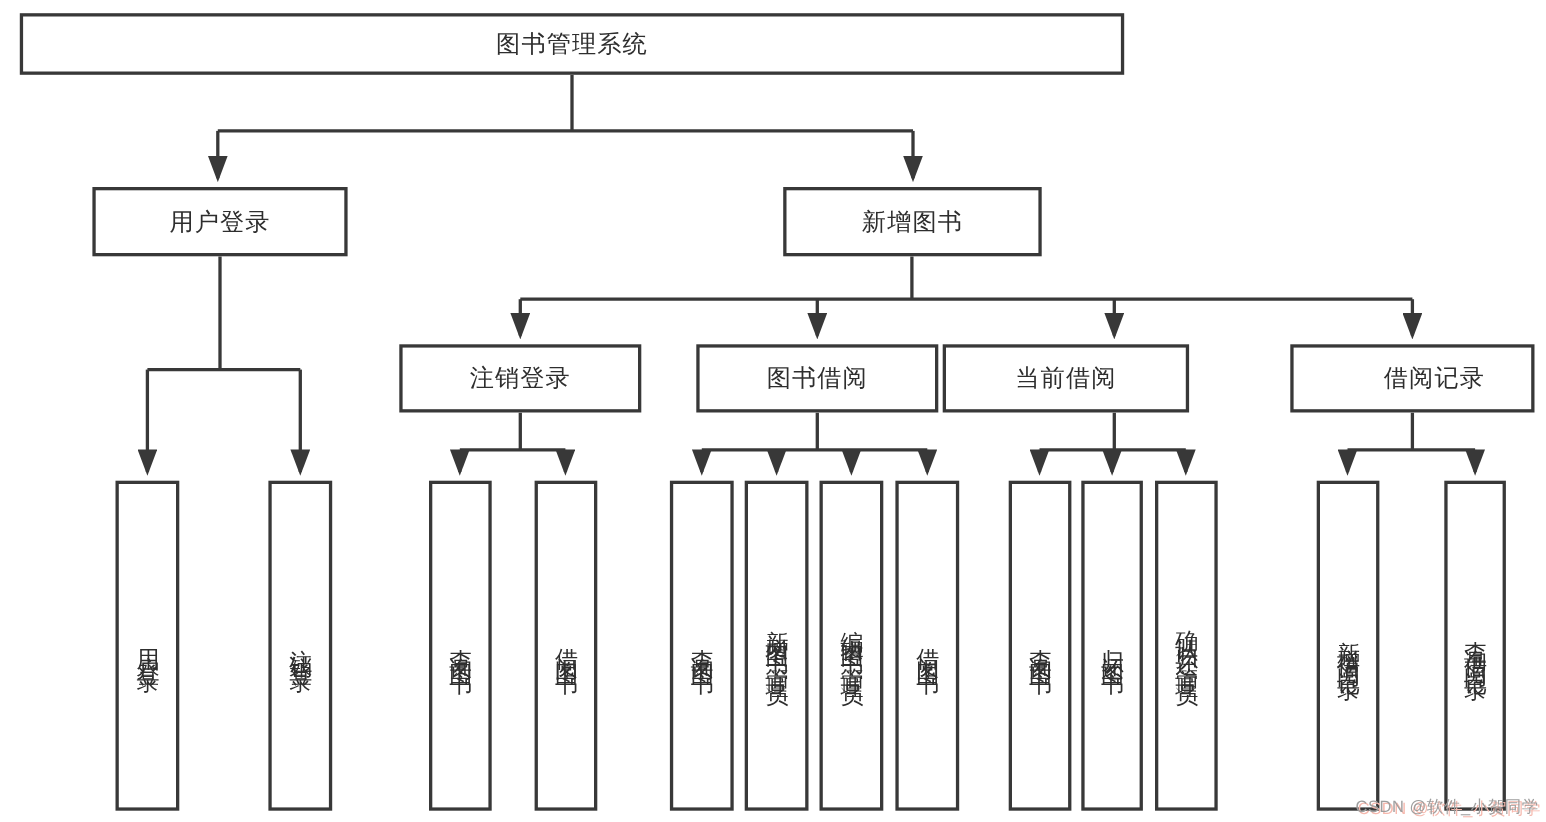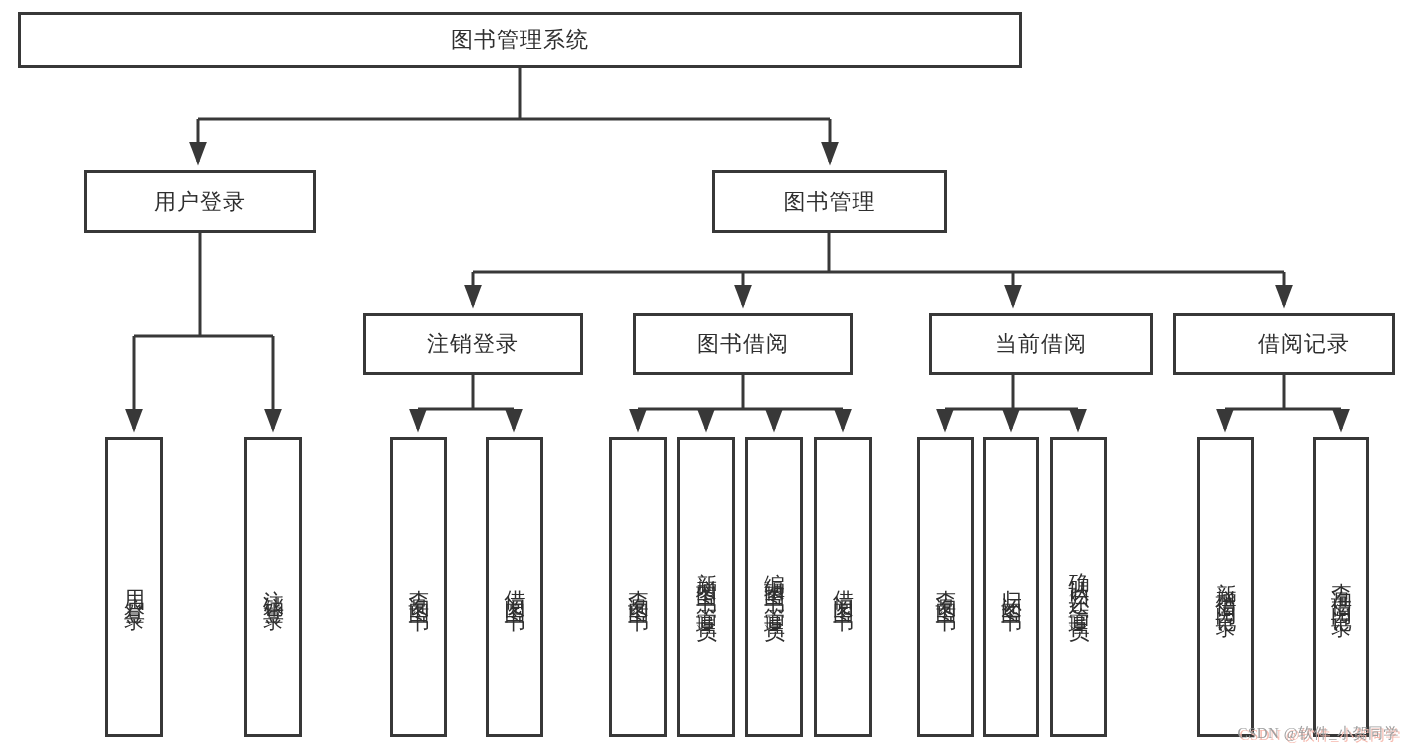--- a/index.html
+++ b/index.html
@@ -5,21 +5,21 @@
   :root{
     --line:#383838;
     --text:#2e2e2e;
     --bg:#ffffff;
   }
   html,body{margin:0;padding:0;background:var(--bg);}
   .canvas{
     position:relative;
     width:1405px;height:747px;
     background:var(--bg);
-    font-family:Liberation Serif, serif;
+    font-family:Liberation Sans, sans-serif;
     overflow:hidden;
   }
   .canvas svg{position:absolute;left:0;top:0;}
   .ln{fill:none;stroke:var(--line);stroke-width:3;}
   .ar{fill:none;stroke:var(--line);stroke-width:3;marker-end:url(#arr);}
   .box{
     position:absolute;
     box-sizing:border-box;
     border:3px solid var(--line);
     background:#fff;
@@ -95,25 +95,25 @@
 
     <path class="ln" d="M1284,375 V409"></path>
     <path class="ln" d="M1225,409 H1341"></path>
     <path class="ar" d="M1225,409 V429"></path>
     <path class="ar" d="M1341,409 V429"></path>
   </svg>
 
   <div class="box" style="left:18px;top:12px;width:1004px;height:56px;">图书管理系统</div>
 
   <div class="box" style="left:84px;top:170px;width:232px;height:63px;">用户登录</div>
-  <div class="box" style="left:712px;top:170px;width:235px;height:63px;">图书管理</div>
+  <div class="box" style="left:712px;top:170px;width:235px;height:63px;">新增图书</div>
 
   <div class="box" style="left:363px;top:313px;width:220px;height:62px;">注销登录</div>
   <div class="box" style="left:633px;top:313px;width:220px;height:62px;text-align:right;">图书借阅</div>
-  <div class="box" style="left:929px;top:313px;width:224px;height:62px;">当前借阅</div>
+  <div class="box" style="left:857px;top:313px;width:224px;height:62px;">当前借阅</div>
   <div class="box" style="left:1173px;top:313px;width:222px;height:62px;padding-left:40px;">借阅记录</div>
 
   <div class="box vbox" style="left:105px;top:437px;width:58px;height:300px;">
     <span class="vtext">用户登录</span>
   </div>
   <div class="box vbox" style="left:244px;top:437px;width:58px;height:300px;">
     <span class="vtext">注销登录</span>
   </div>
 
   <div class="box vbox" style="left:390px;top:437px;width:57px;height:300px;">

